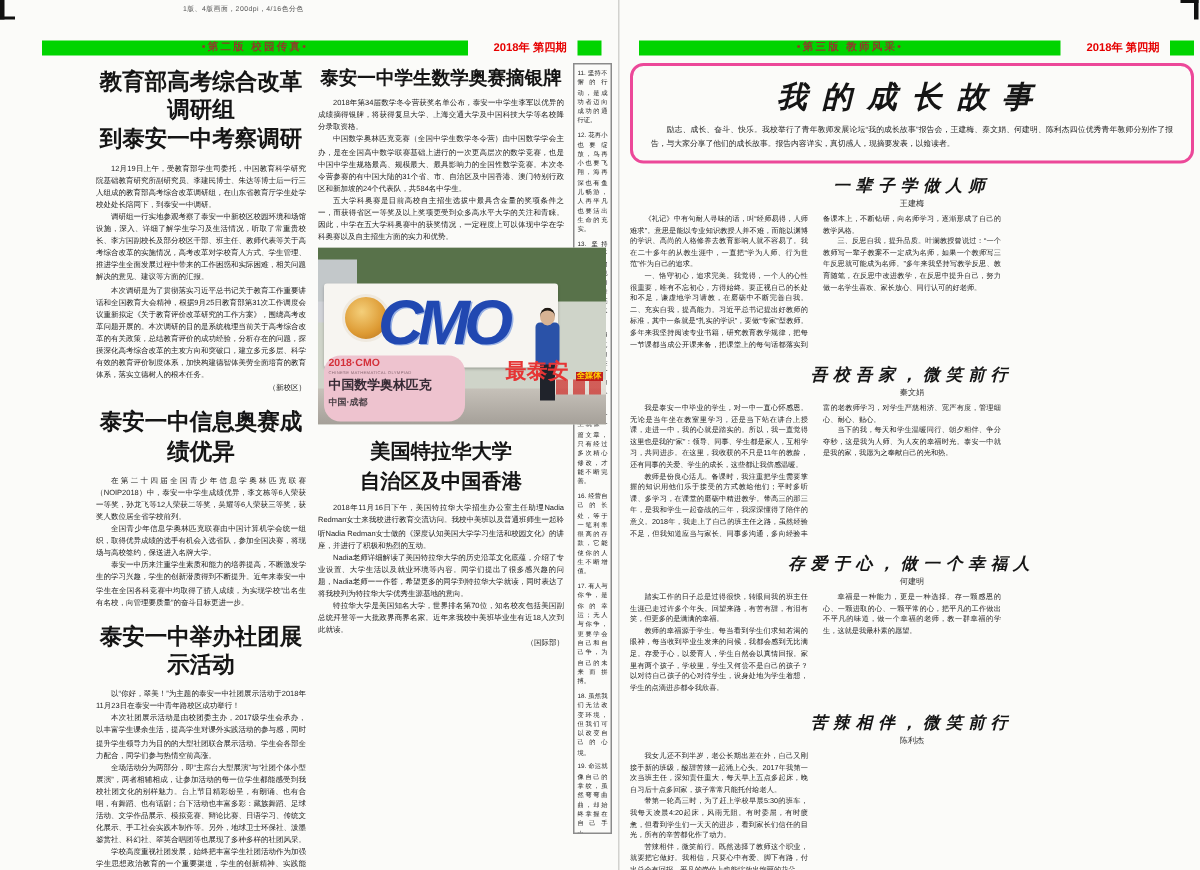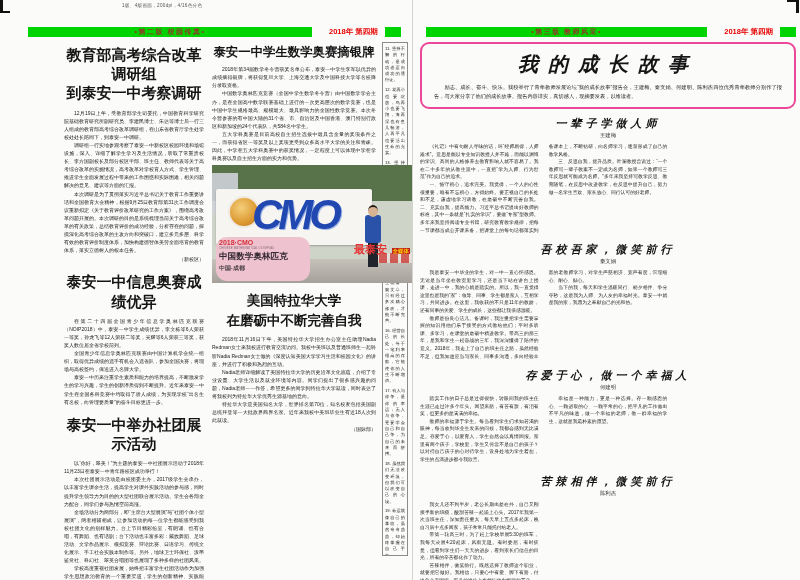--- a/index.html
+++ b/index.html
@@ -44,22 +44,22 @@
   .sign{text-align:right;text-indent:0 !important;margin-top:1px !important;}
   .art{margin-bottom:9px;margin-left:48px;}
 
   
   .quotes{width:26px;box-sizing:border-box;border:1px solid #8b8b8b;
           padding:3px 2px;height:514px;font-size:4.2px;line-height:1.5;
           color:#222;text-align:justify;overflow:hidden;}
   .quotes p{margin:0 0 3.5px;}
 
   
-  .cmo{position:relative;width:164px;height:118px;overflow:hidden;margin:3px 0 4px;
-       background:#cfd4c9;padding-left:36px;}
+  .cmo{position:relative;width:192px;height:118px;overflow:hidden;margin:3px 0 4px;
+       background:#cfd4c9;}
   .cmo-trees{position:absolute;left:0;top:0;width:100%;height:36px;
     background:
       radial-gradient(circle at 12% 60%, #8fa06f 0 8px, transparent 9px),
       radial-gradient(circle at 30% 40%, #53703f 0 10px, transparent 11px),
       radial-gradient(circle at 55% 55%, #3f5d33 0 12px, transparent 13px),
       radial-gradient(circle at 80% 45%, #5c7a45 0 11px, transparent 12px),
       linear-gradient(90deg,#9aa68b,#4c663c 40%,#63805Override 60%,#56714a);
     background-color:#58724a;}
   .cmo-bldg{position:absolute;left:0;top:8px;width:26px;height:42px;background:#cfd2d8;opacity:.9;}
   .cmo-sign{position:absolute;left:4px;top:24px;width:156px;height:56px;background:#f7f5f1;
@@ -72,21 +72,21 @@
                letter-spacing:-4px;text-shadow:1px 1px 0 #9ab2e4;line-height:1.2;}
   .cmo-panel{position:absolute;left:4px;top:72px;width:94px;height:44px;background:#eec3cf;
              padding:2px 3px;box-sizing:border-box;z-index:2;border-radius:11px;}
   .cmo-l1{font-size:7px;font-weight:bold;color:#d4303a;}
   .cmo-l2{font-size:2.8px;color:#8a6a74;letter-spacing:.2px;}
   .cmo-l3{font-size:8.6px;font-weight:900;color:#362a34;margin-top:1px;}
   .cmo-l4{font-size:6px;font-weight:bold;color:#4a4046;margin-top:1px;}
   .cmo-ground{position:absolute;left:0;bottom:0;width:100%;height:24px;
               background:linear-gradient(180deg,#c6c1b9,#a5a099);}
   .cmo-banner{position:absolute;right:2px;bottom:26px;z-index:3;white-space:nowrap;}
-  .wm-red{color:#e63535;font-weight:900;font-size:11px;}
+  .wm-red{color:#e63535;font-weight:900;font-size:14px;}
   .wm-yellow{background:#c01f1f;color:#ffd200;font-size:5.5px;font-weight:bold;padding:0 1px;}
   .cmo-stu-legs{position:absolute;right:34px;bottom:16px;width:10px;height:26px;background:#20232b;z-index:2;}
   .cmo-stu-body{position:absolute;right:31px;bottom:40px;width:16px;height:28px;background:#2a52a8;
                 border-radius:3px;z-index:2;}
   .cmo-stu-head{position:absolute;right:34px;bottom:66px;width:10px;height:10px;border-radius:50%;
                 background:#d7b394;border-top:2px solid #201a14;z-index:2;}
   .cmo-flags{position:absolute;right:0;bottom:20px;width:44px;height:10px;
              background:repeating-linear-gradient(90deg,#d2403c 0 8px,#e8e4dc 8px 11px);opacity:.8;}
 
   
@@ -242,21 +242,21 @@
             <div class="cmo-stu-head"></div>
             <div class="cmo-banner">
               <span class="wm-red">最泰安</span>
               <span class="wm-yellow">全媒体</span>
             </div>
           </div>
 
           <div>
             <div class="h-two">
               <div>美国特拉华大学</div>
-              <div>在磨砺中不断完善自我</div>
+              <div>自治区及中国香港</div>
             </div>
             <div class="body">
               <p>2018年11月16日下午，美国特拉华大学招生办公室主任助理Nadia Redman女士来我校进行教育交流访问。我校中美班以及普通班师生一起聆听Nadia Redman女士做的《深度认知美国大学学习生活和校园文化》的讲座，并进行了积极和热烈的互动。</p>
               <p>Nadia老师详细解读了美国特拉华大学的历史沿革文化底蕴，介绍了专业设置、大学生活以及就业环境等内容。同学们提出了很多感兴趣的问题，Nadia老师一一作答，希望更多的同学到特拉华大学就读，同时表达了将我校列为特拉华大学优秀生源基地的意向。</p>
               <p>特拉华大学是美国知名大学，世界排名第70位，知名校友包括美国副总统拜登等一大批政界商界名家。近年来我校中美班毕业生有近18人次到此就读。</p>
               <p class="sign">（国际部）</p>
             </div>
           </div>
         </div>
       </div>

